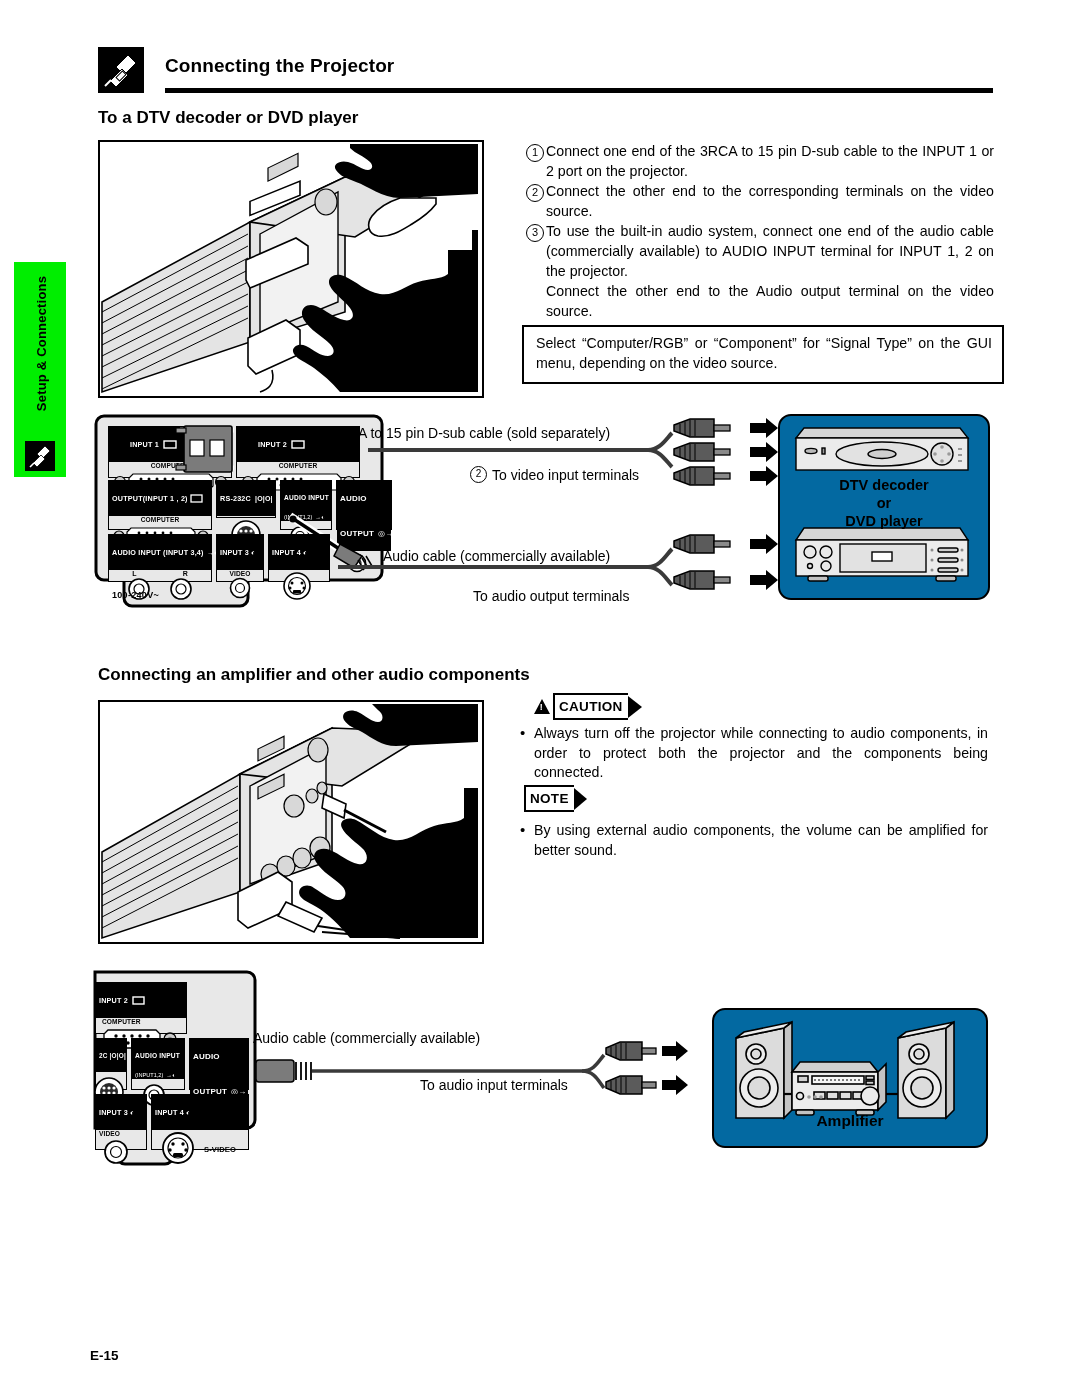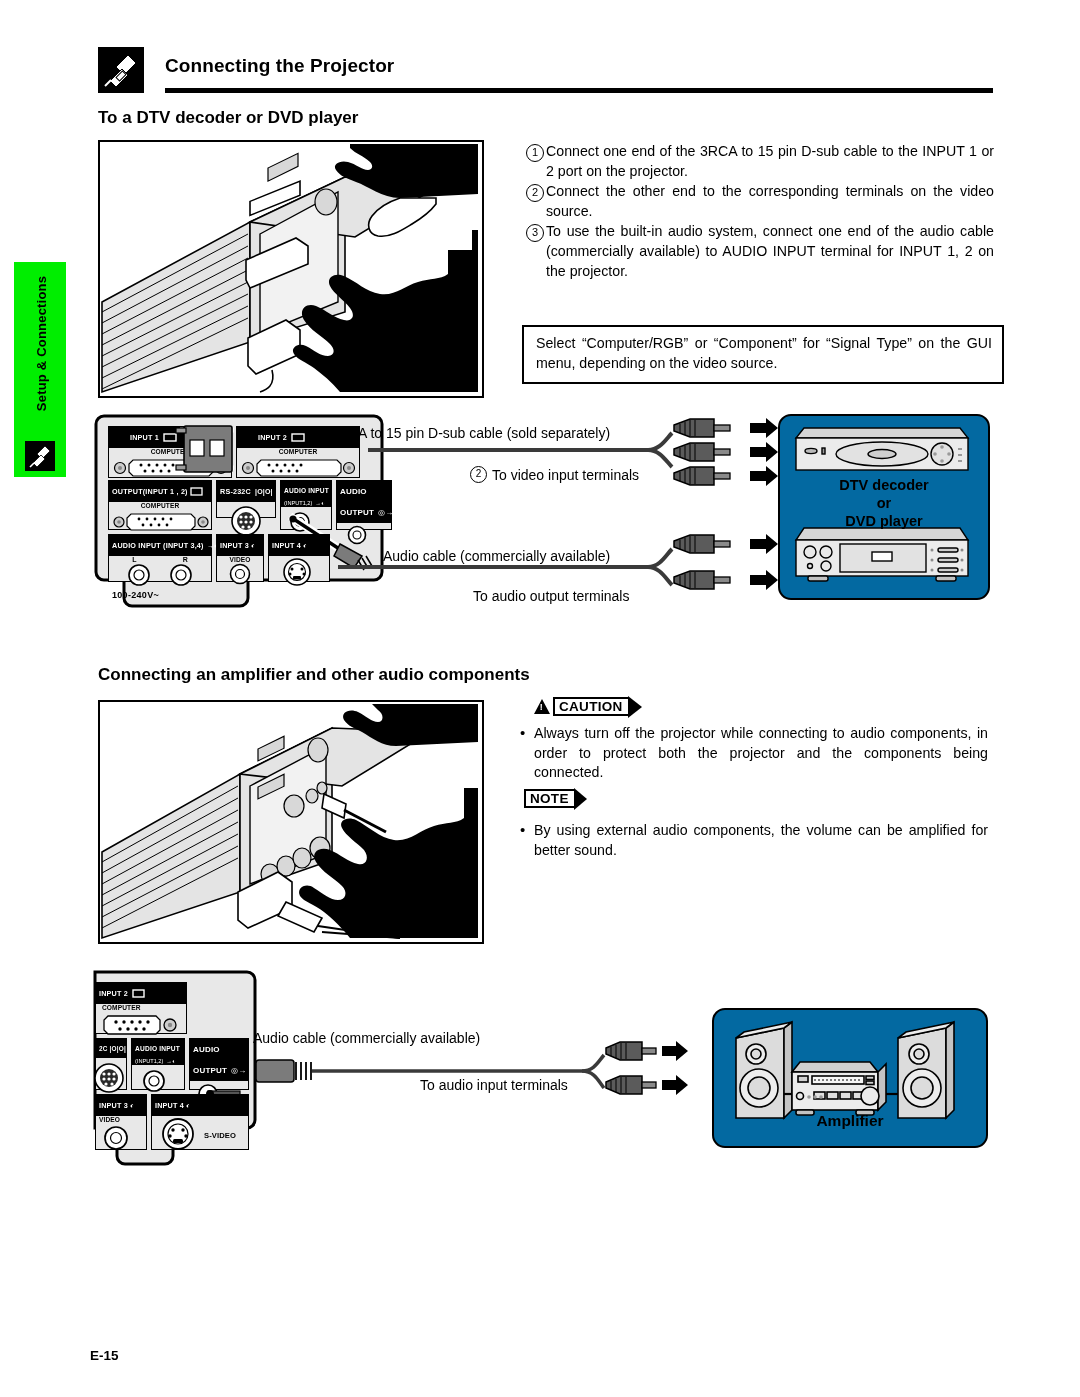--- a/index.html
+++ b/index.html
@@ -38,40 +38,40 @@
   .ins-txt{font-size:14.2px;line-height:19.6px;text-align:justify;text-justify:inter-word;flex:1;}
   .nopad{margin-left:22px;font-size:14.2px;line-height:19.6px;text-align:justify;}
 
   
   #signal-box{left:522px;top:325px;width:456px;border:2px solid #000;padding:7px 10px 9px 12px;}
   #signal-box p{margin:0;font-size:14.2px;line-height:19.6px;text-align:justify;}
 
   
   .badge{position:relative;height:19px;display:flex;align-items:center;}
   .badge-box{
-    border:2px solid #000;border-right:none;height:19px;display:flex;align-items:center;
+    border:2px solid #000;border-right:none;height:27px;display:flex;align-items:center;
     padding:0 5px 0 4px;box-sizing:border-box;
   }
   .badge-box span{font-size:13.5px;font-weight:bold;letter-spacing:.3px;}
   .badge-arrow{width:0;height:0;border-top:11.5px solid transparent;border-bottom:11.5px solid transparent;}
   .warn-tri{width:0;height:0;border-left:8px solid transparent;border-right:8px solid transparent;
             border-bottom:15px solid #000;position:relative;margin-right:3px;}
   .warn-tri::after{content:"!";position:absolute;left:-2.2px;top:3px;color:#fff;font-size:9px;font-weight:bold;}
   .bullets{margin:3px 0 0 0;padding:0;list-style:none;}
   .bullets li{font-size:14.2px;line-height:19.6px;text-align:justify;padding-left:16px;position:relative;margin-bottom:1px;}
   .bullets li::before{content:"\2022";position:absolute;left:2px;top:-1px;font-size:15px;}
   .bullets li.just{text-align:justify;}
 
   
   .illus{border:2px solid #000;background:#fff;overflow:hidden;}
   #illus-1{left:98px;top:140px;width:382px;height:254px;}
   #illus-2{left:98px;top:700px;width:382px;height:240px;}
   .label-blk{
     background:#000;color:#fff;font-size:7.2px;font-weight:bold;letter-spacing:.2px;
-    padding:6px 3px;display:flex;align-items:center;white-space:nowrap;
+    padding:13px 3px;display:flex;align-items:center;white-space:nowrap;
   }
   .port-cell{background:#e8e8e8;border:1px solid #000;box-sizing:border-box;}
   .sub-label{font-size:6.6px;font-weight:bold;text-align:center;letter-spacing:.1px;}
 
   
   .devbox{border:2.5px solid #000;border-radius:13px;background:#0369a1;}
   .dev-title{text-align:center;font-size:14.5px;font-weight:bold;line-height:18px;}
 
   
   .anno{font-size:14px;white-space:nowrap;}
@@ -182,20 +182,21 @@
     <div class="ins-txt">Connect one end of the 3RCA to 15 pin D-sub cable to the INPUT 1 or 2 port on the projector.</div>
   </div>
   <div class="ins-row">
     <div class="ins-num"><span>2</span></div>
     <div class="ins-txt">Connect the other end to the corresponding terminals on the video source.</div>
   </div>
   <div class="ins-row">
     <div class="ins-num"><span>3</span></div>
     <div class="ins-txt">To use the built-in audio system, connect one end of the audio cable (commercially available) to AUDIO INPUT terminal for INPUT 1, 2 on the projector.</div>
   </div>
+  <div class="nopad">Connect the other end to the Audio output terminal on the video source.</div>
 </div>
 
 <div class="abs" id="signal-box">
   <p>Select “Computer/RGB” or “Component” for “Signal Type” on the GUI menu, depending on the video source.</p>
 </div>
 
 <div class="abs" style="left:98px;top:412px;width:282px;height:212px;">
   <svg width="282" height="212" viewBox="0 0 282 212" style="position:absolute;left:0;top:0;">
     <path d="M6,4 H276 a8,8 0 0 1 8,8 V160 a8,8 0 0 1 -8,8 H150 V186 a8,8 0 0 1 -8,8 H34
              a8,8 0 0 1 -8,-8 V168 H6 a8,8 0 0 1 -8,-8 V12 a8,8 0 0 1 8,-8 Z" fill="#e8e8e8" stroke="#000" stroke-width="3"></path>

